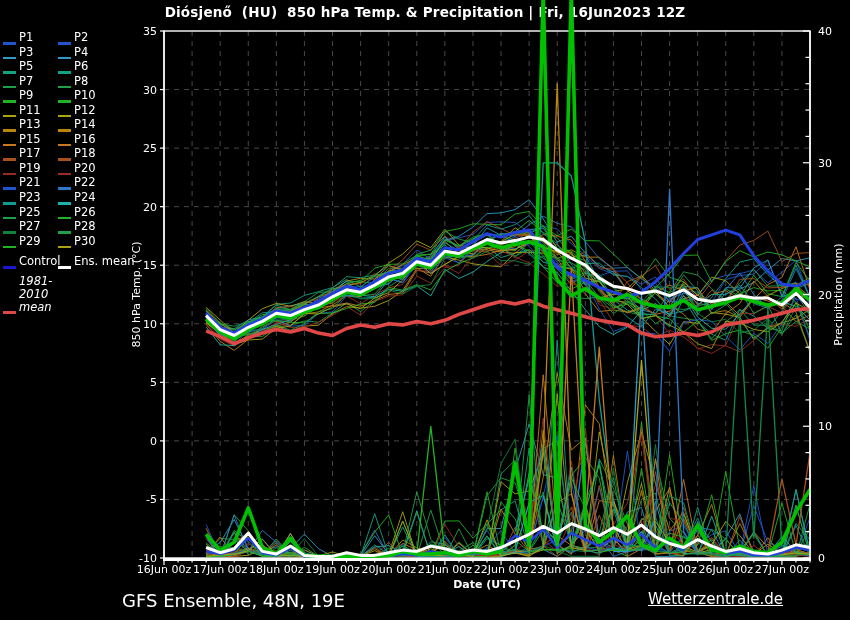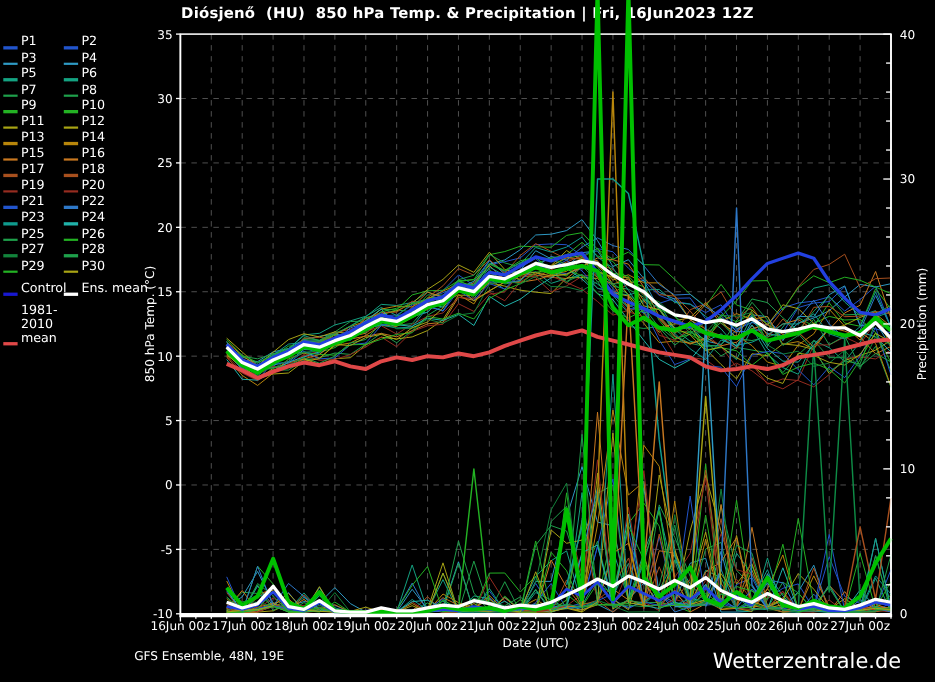--- a/index.html
+++ b/index.html
@@ -5,26 +5,26 @@
   html,body{margin:0;padding:0;background:#000;}
   #page{position:relative;width:850px;height:620px;background:#000;overflow:hidden;
         font-family:"DejaVu Sans","Liberation Sans",sans-serif;color:#fff;}
   #title{position:absolute;top:4px;left:0;width:100%;text-align:center;
          font-size:13.5px;font-weight:bold;letter-spacing:.2px;white-space:pre;}
   #legend{position:absolute;top:30px;left:3px;width:132px;font-size:11.5px;line-height:14.55px;}
   .lrow{display:grid;grid-template-columns:55px 76px;}
   .lcell{display:flex;align-items:flex-end;white-space:nowrap;}
   .sw{display:inline-block;width:13px;height:2.6px;margin-right:3px;flex:0 0 13px;}
   .lrow.gap{margin-top:6px;}
-  .wrap2 .lcell{align-items:flex-end;}
+  .wrap2 .lcell{align-items:flex-end;font-style:italic;}
   .wraplbl{white-space:normal;line-height:13px;}
   #plotsvg{position:absolute;top:0;left:0;}
-  #footer-left{position:absolute;top:590px;left:122px;font-size:11px;}
-  #footer-right{position:absolute;top:590px;left:648px;font-size:19px;}
-  #xaxis-title{position:absolute;top:578px;left:487px;transform:translateX(-50%);font-size:11px;}
+  #footer-left{position:absolute;top:590px;left:122px;font-size:18px;}
+  #footer-right{position:absolute;top:590px;left:648px;font-size:15px;text-decoration:underline;}
+  #xaxis-title{position:absolute;top:578px;left:487px;transform:translateX(-50%);font-size:11px;font-weight:bold;}
 </style>
 </head>
 <body>
 
 <div id="page">
   <div id="title">Diósjenő  (HU)  850 hPa Temp. &amp; Precipitation | Fri, 16Jun2023 12Z</div>
   <div id="legend">
       <div class="lrow">
         <span class="lcell">
           <span class="sw" style="background: rgb(34, 85, 204);"></span>

